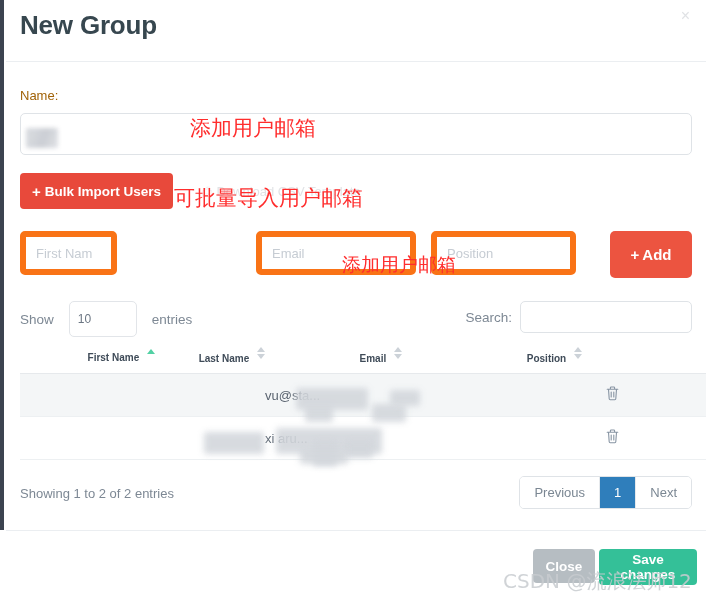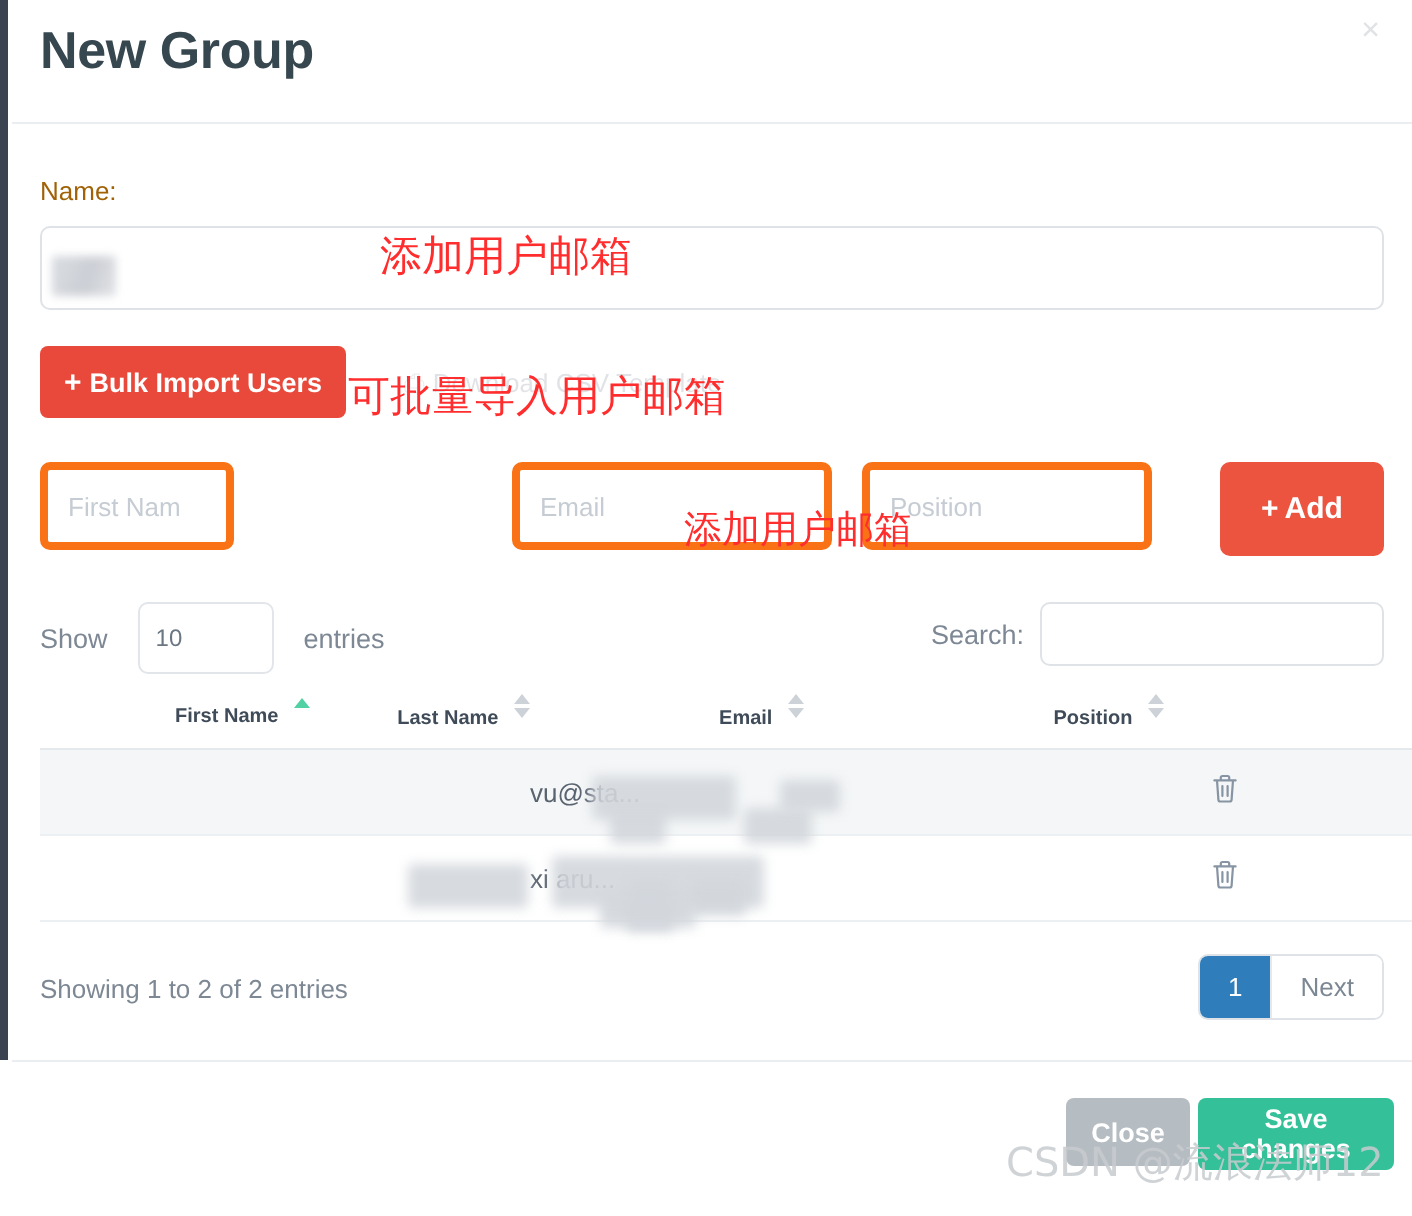--- a/index.html
+++ b/index.html
@@ -162,21 +162,21 @@
   .add-row {
     position: relative;
     margin-top: 22px;
     height: 44px;
   }
   .add-input {
     position: absolute;
     top: 0;
     height: 44px;
     box-sizing: border-box;
-    border: 4px solid #f97316;
+    border: 6px solid #f97316;
     border-radius: 5px;
     padding: 0 10px;
     font-size: 13px;
     color: #6b7683;
     font-family: "Liberation Sans", sans-serif;
     outline: none;
     background: #fff;
   }
   .add-input::placeholder { color: #c6ccd3; }
   .in-first { left: 0; width: 97px; }
@@ -541,20 +541,21 @@
               </svg>
             </span>
           </td>
         </tr>
       </tbody>
     </table>
 
     <div class="dt-bottom">
       <div class="dt-info">Showing 1 to 2 of 2 entries</div>
       <div class="dt-paginate">
+        <button class="page-btn">Previous</button>
         <button class="page-btn active">1</button>
         <button class="page-btn">Next</button>
       </div>
     </div>
 
   </div>
 
   <div class="modal-footer">
     <button class="btn-close-footer">Close</button>
     <button class="btn-save">Save changes</button>

